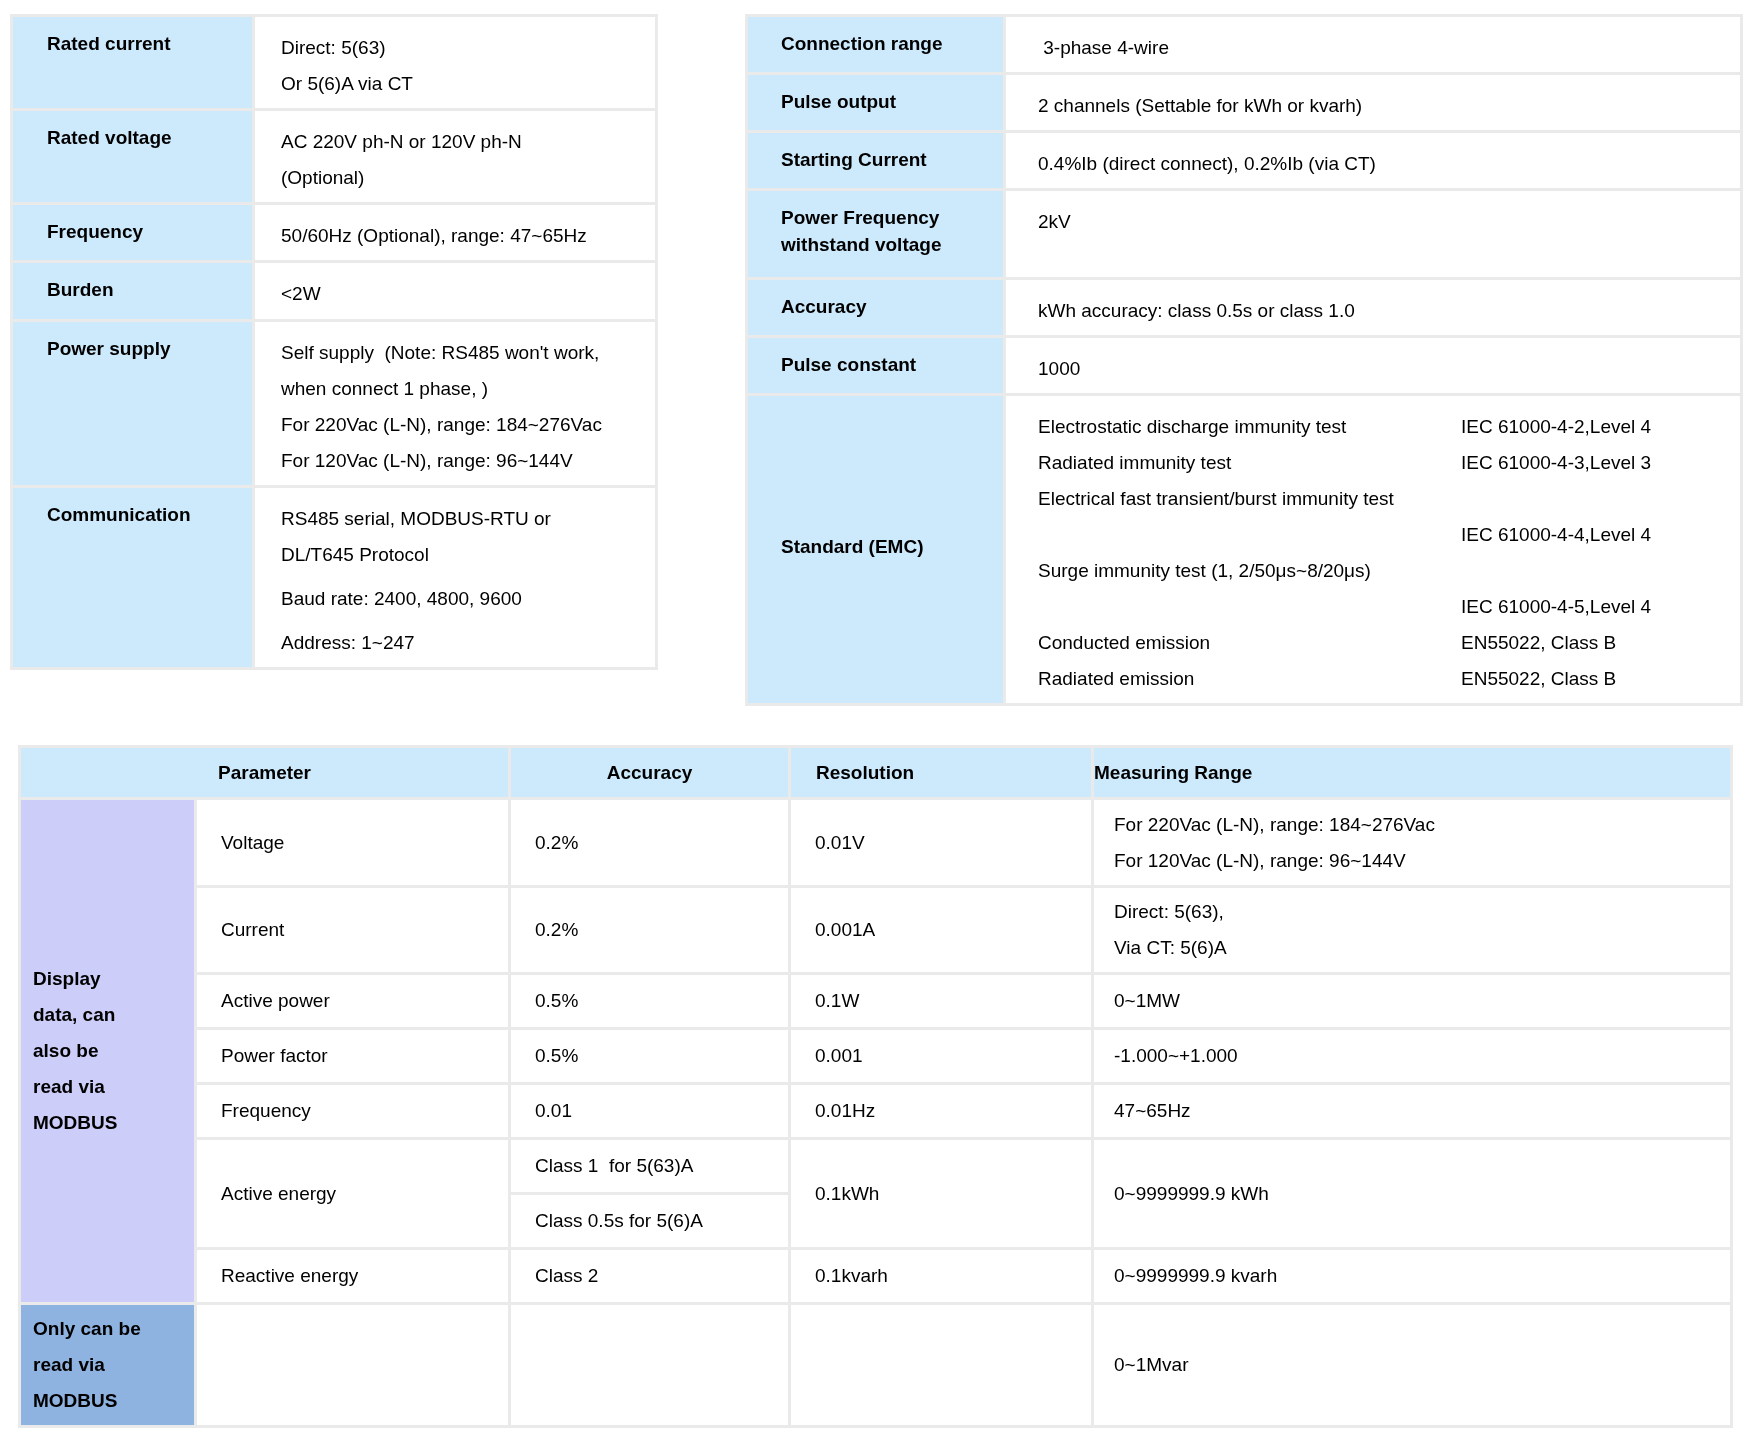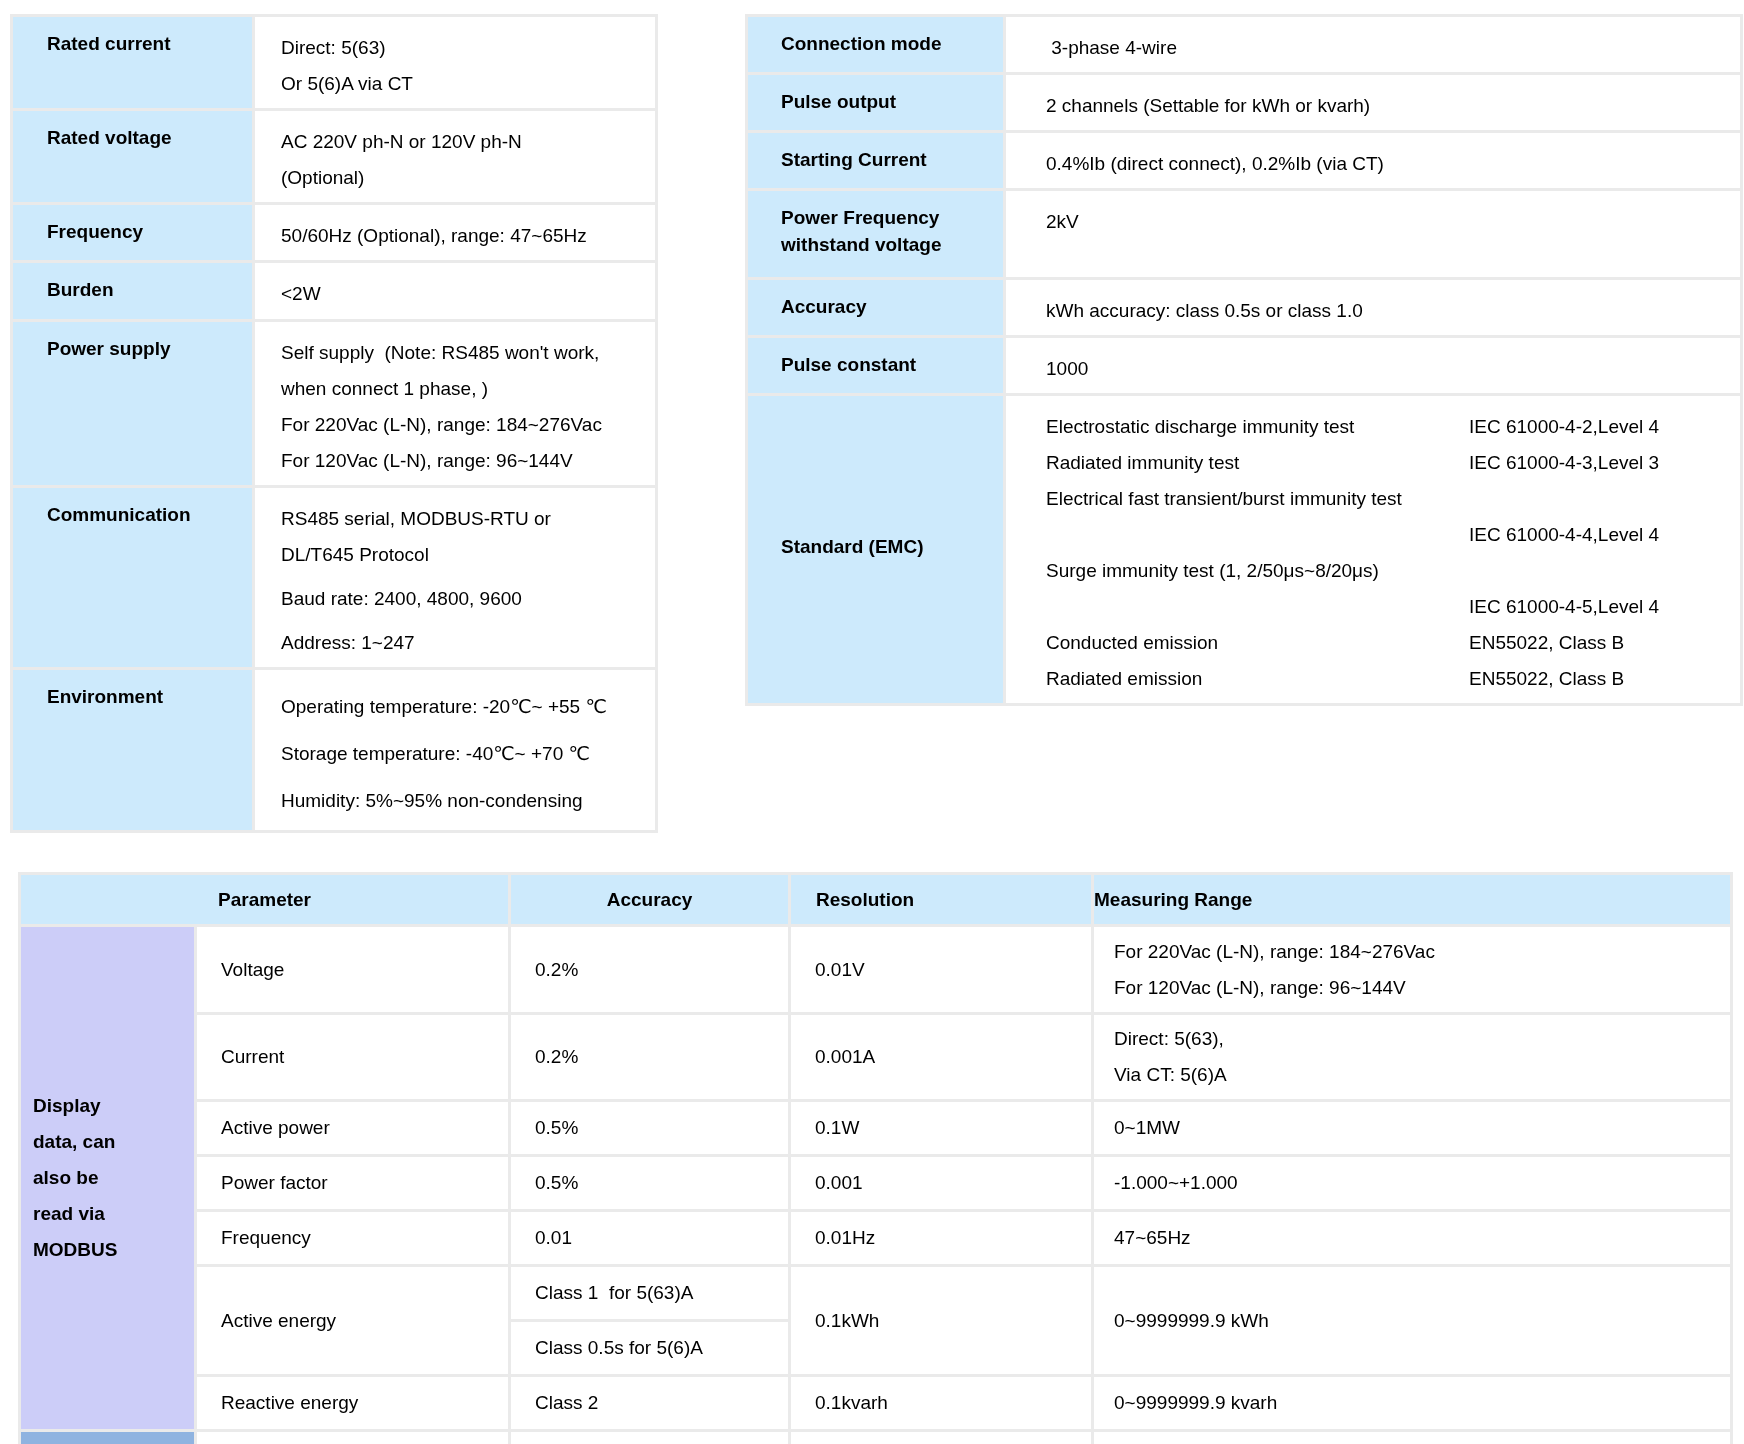--- a/index.html
+++ b/index.html
@@ -19,21 +19,21 @@
     padding:13px 6px 6px 34px;line-height:27px;
   }
   .spec .val{vertical-align:top;padding:13px 8px 6px 26px;line-height:36px;}
   .line{white-space:pre;}
   .env-cell .line{line-height:47px;}
   .comm-cell .line:nth-child(n+3){margin-top:8px;}
 
   .left-spec{width:645px;}
   .right-spec{width:995px;margin-left:87px;}
   .right-spec .lbl{padding-left:33px;}
-  .right-spec .val{padding-left:40px;}
+  .right-spec .val{padding-left:32px;}
   .lbl-mid{vertical-align:middle !important;padding-top:0 !important;}
 
   .emc-cell{vertical-align:top;padding:14px 8px 6px 24px;line-height:35px;}
   .emc-line{display:grid;grid-template-columns:423px 1fr;}
   .emc-line.full .emc-test{grid-column:1 / 3;}
   .emc-test{white-space:nowrap;}
   .emc-std{white-space:nowrap;}
 
   
   .bottom-table{width:1712px;margin:39px 0 0 18px;}
@@ -100,39 +100,31 @@
     </tr>
     <tr style="height:160px">
       <td class="lbl" style="border-color: rgb(234, 234, 234);">Communication</td>
       <td class="val comm-cell" style="border-color: rgb(234, 234, 234);">
         <div class="line">RS485 serial, MODBUS-RTU or</div>
         <div class="line">DL/T645 Protocol</div>
         <div class="line">Baud rate: 2400, 4800, 9600</div>
         <div class="line">Address: 1~247</div>
       </td>
     </tr>
-    <tr style="height:128px">
-      <td class="lbl" style="border-color: rgb(234, 234, 234);">Environment</td>
-      <td class="val env-cell" style="border-color: rgb(234, 234, 234);">
-        <div class="line">Operating temperature: -20℃~ +55 ℃</div>
-        <div class="line">Storage temperature: -40℃~ +70 ℃</div>
-        <div class="line">Humidity: 5%~95% non-condensing</div>
-      </td>
-    </tr>
   </tbody>
     </table>
 
   <table class="spec right-spec">
     <colgroup>
         <col style="width:258px">
         <col style="width:737px">
       </colgroup>
     <tbody>
         <tr style="height:58px">
-      <td class="lbl" style="border-color: rgb(234, 234, 234);">Connection mode</td>
+      <td class="lbl" style="border-color: rgb(234, 234, 234);">Connection range</td>
       <td class="val" style="border-color: rgb(234, 234, 234);">
             <div class="line"> 3-phase 4-wire</div>
           </td>
     </tr>
     <tr style="height:56px">
       <td class="lbl" style="border-color: rgb(234, 234, 234);">Pulse output</td>
       <td class="val" style="border-color: rgb(234, 234, 234);">
             <div class="line">2 channels (Settable for kWh or kvarh)</div>
           </td>
     </tr>

